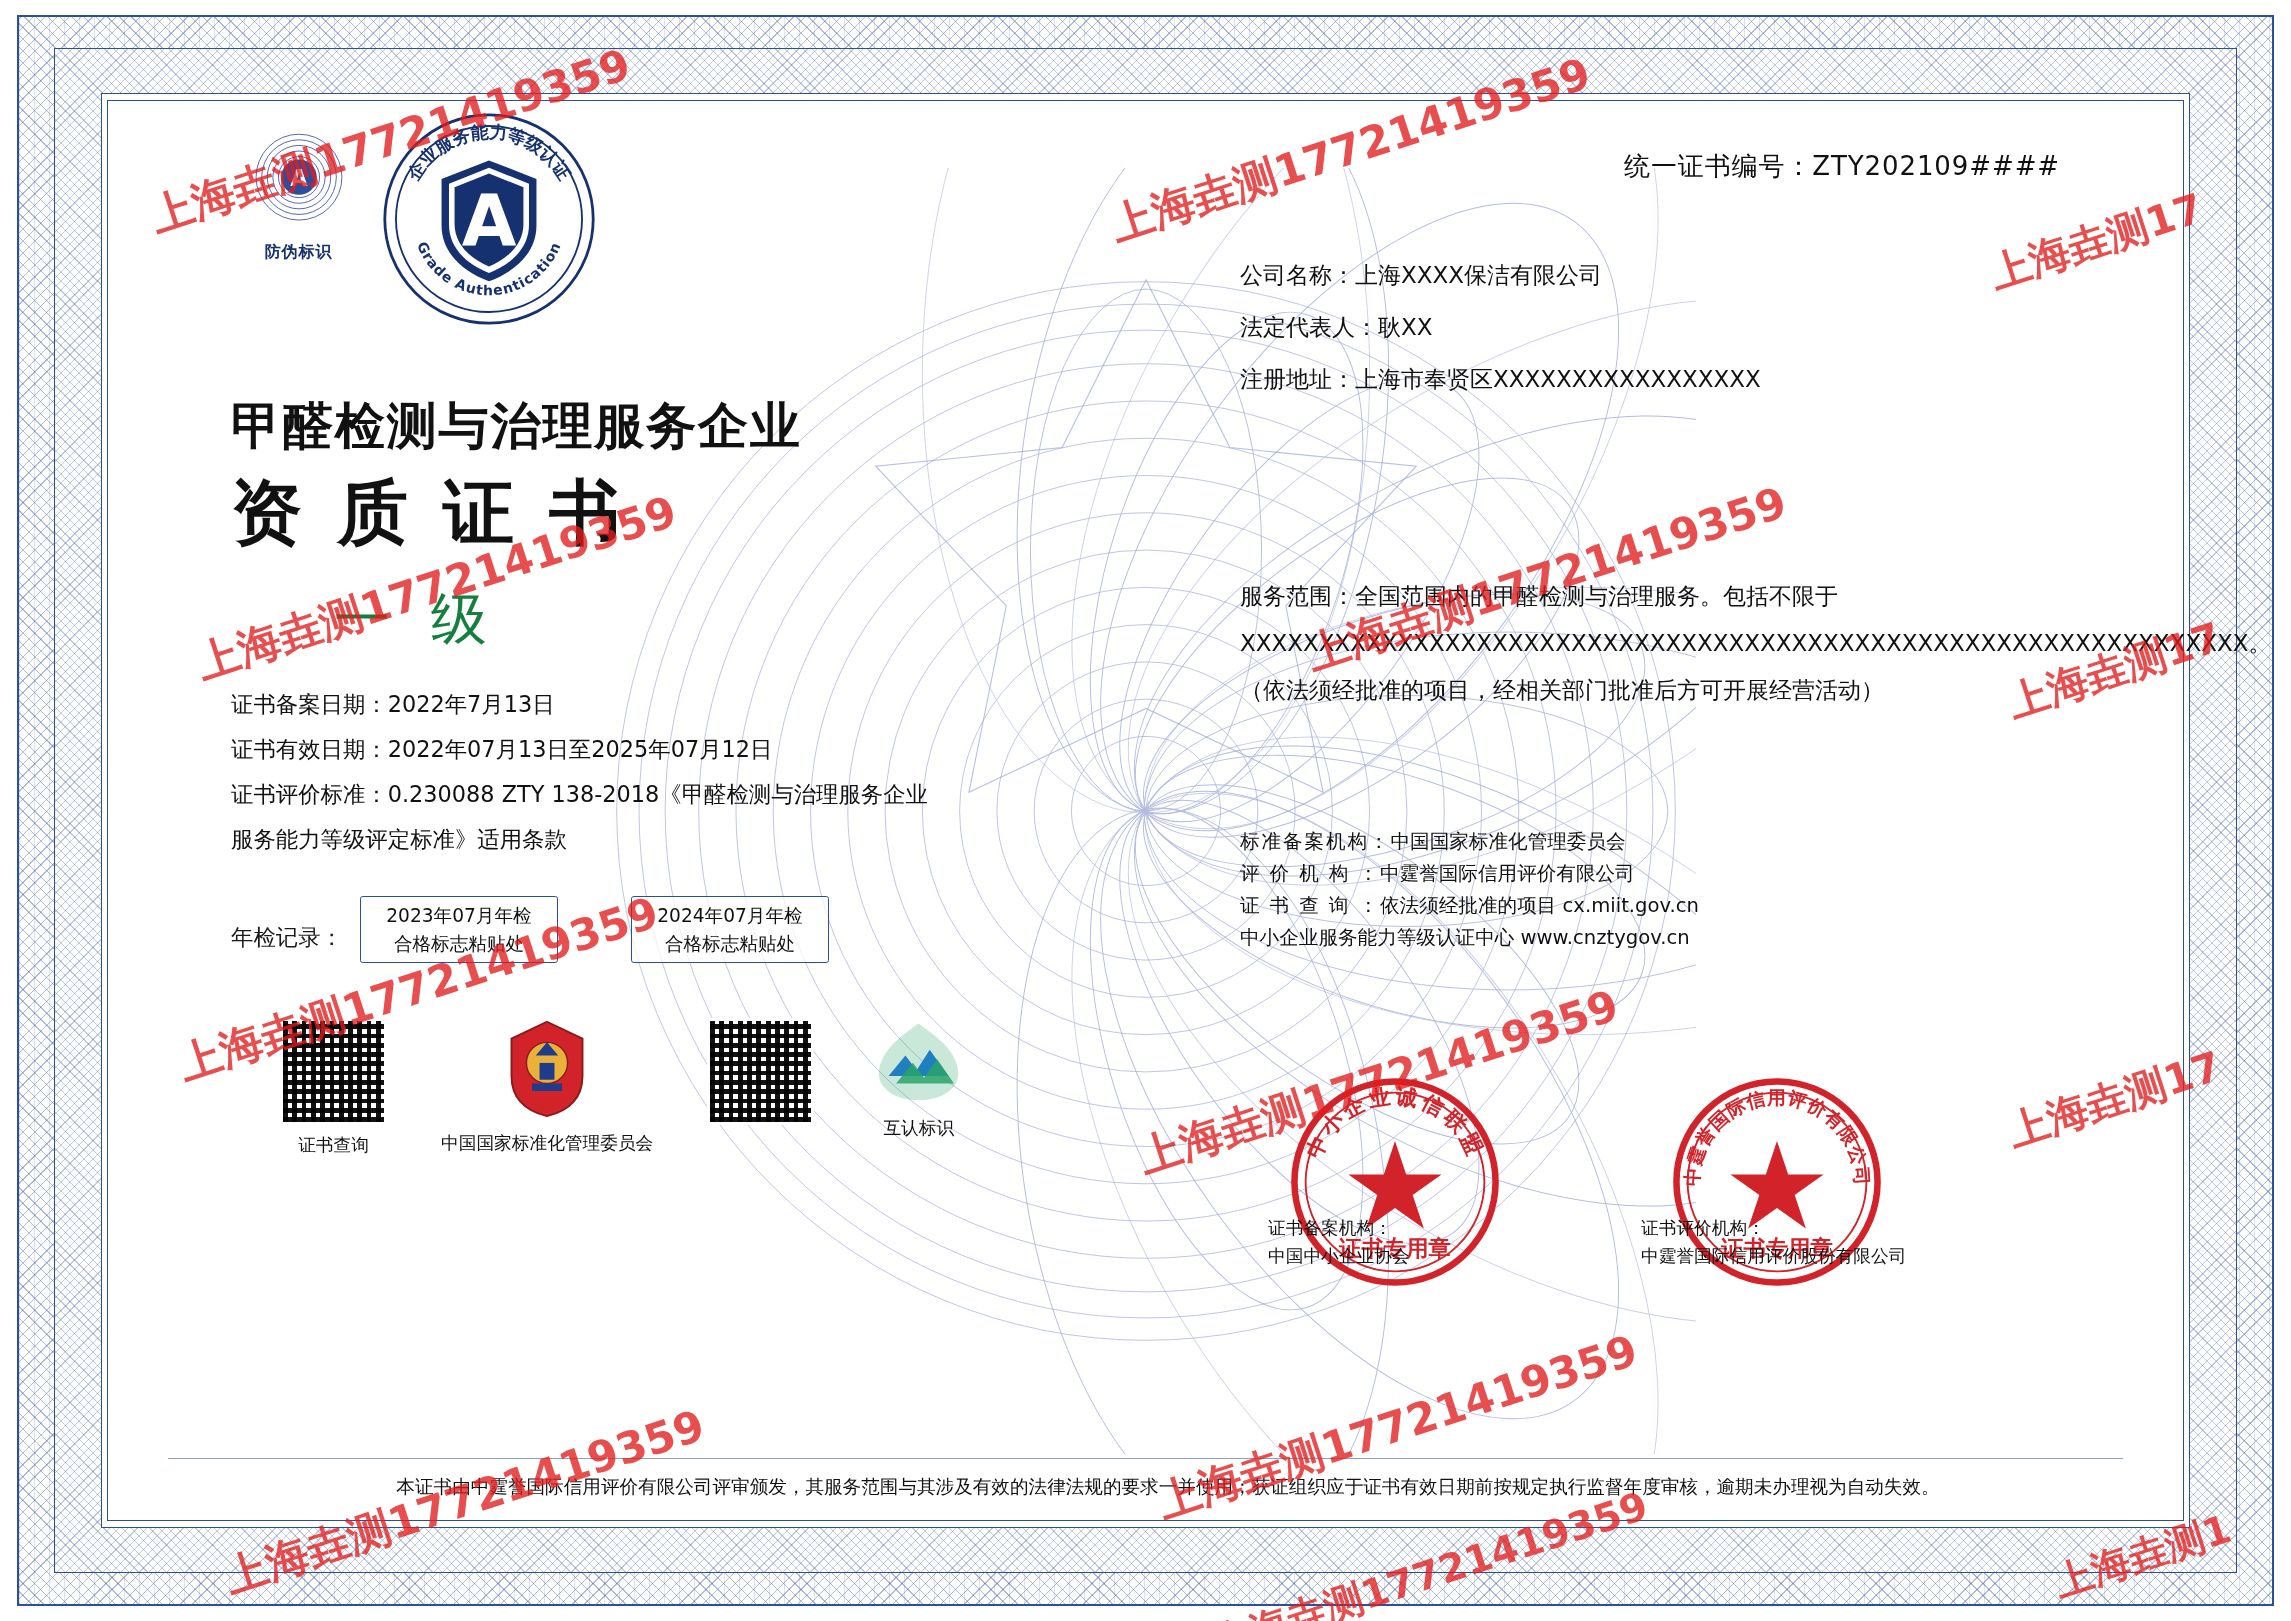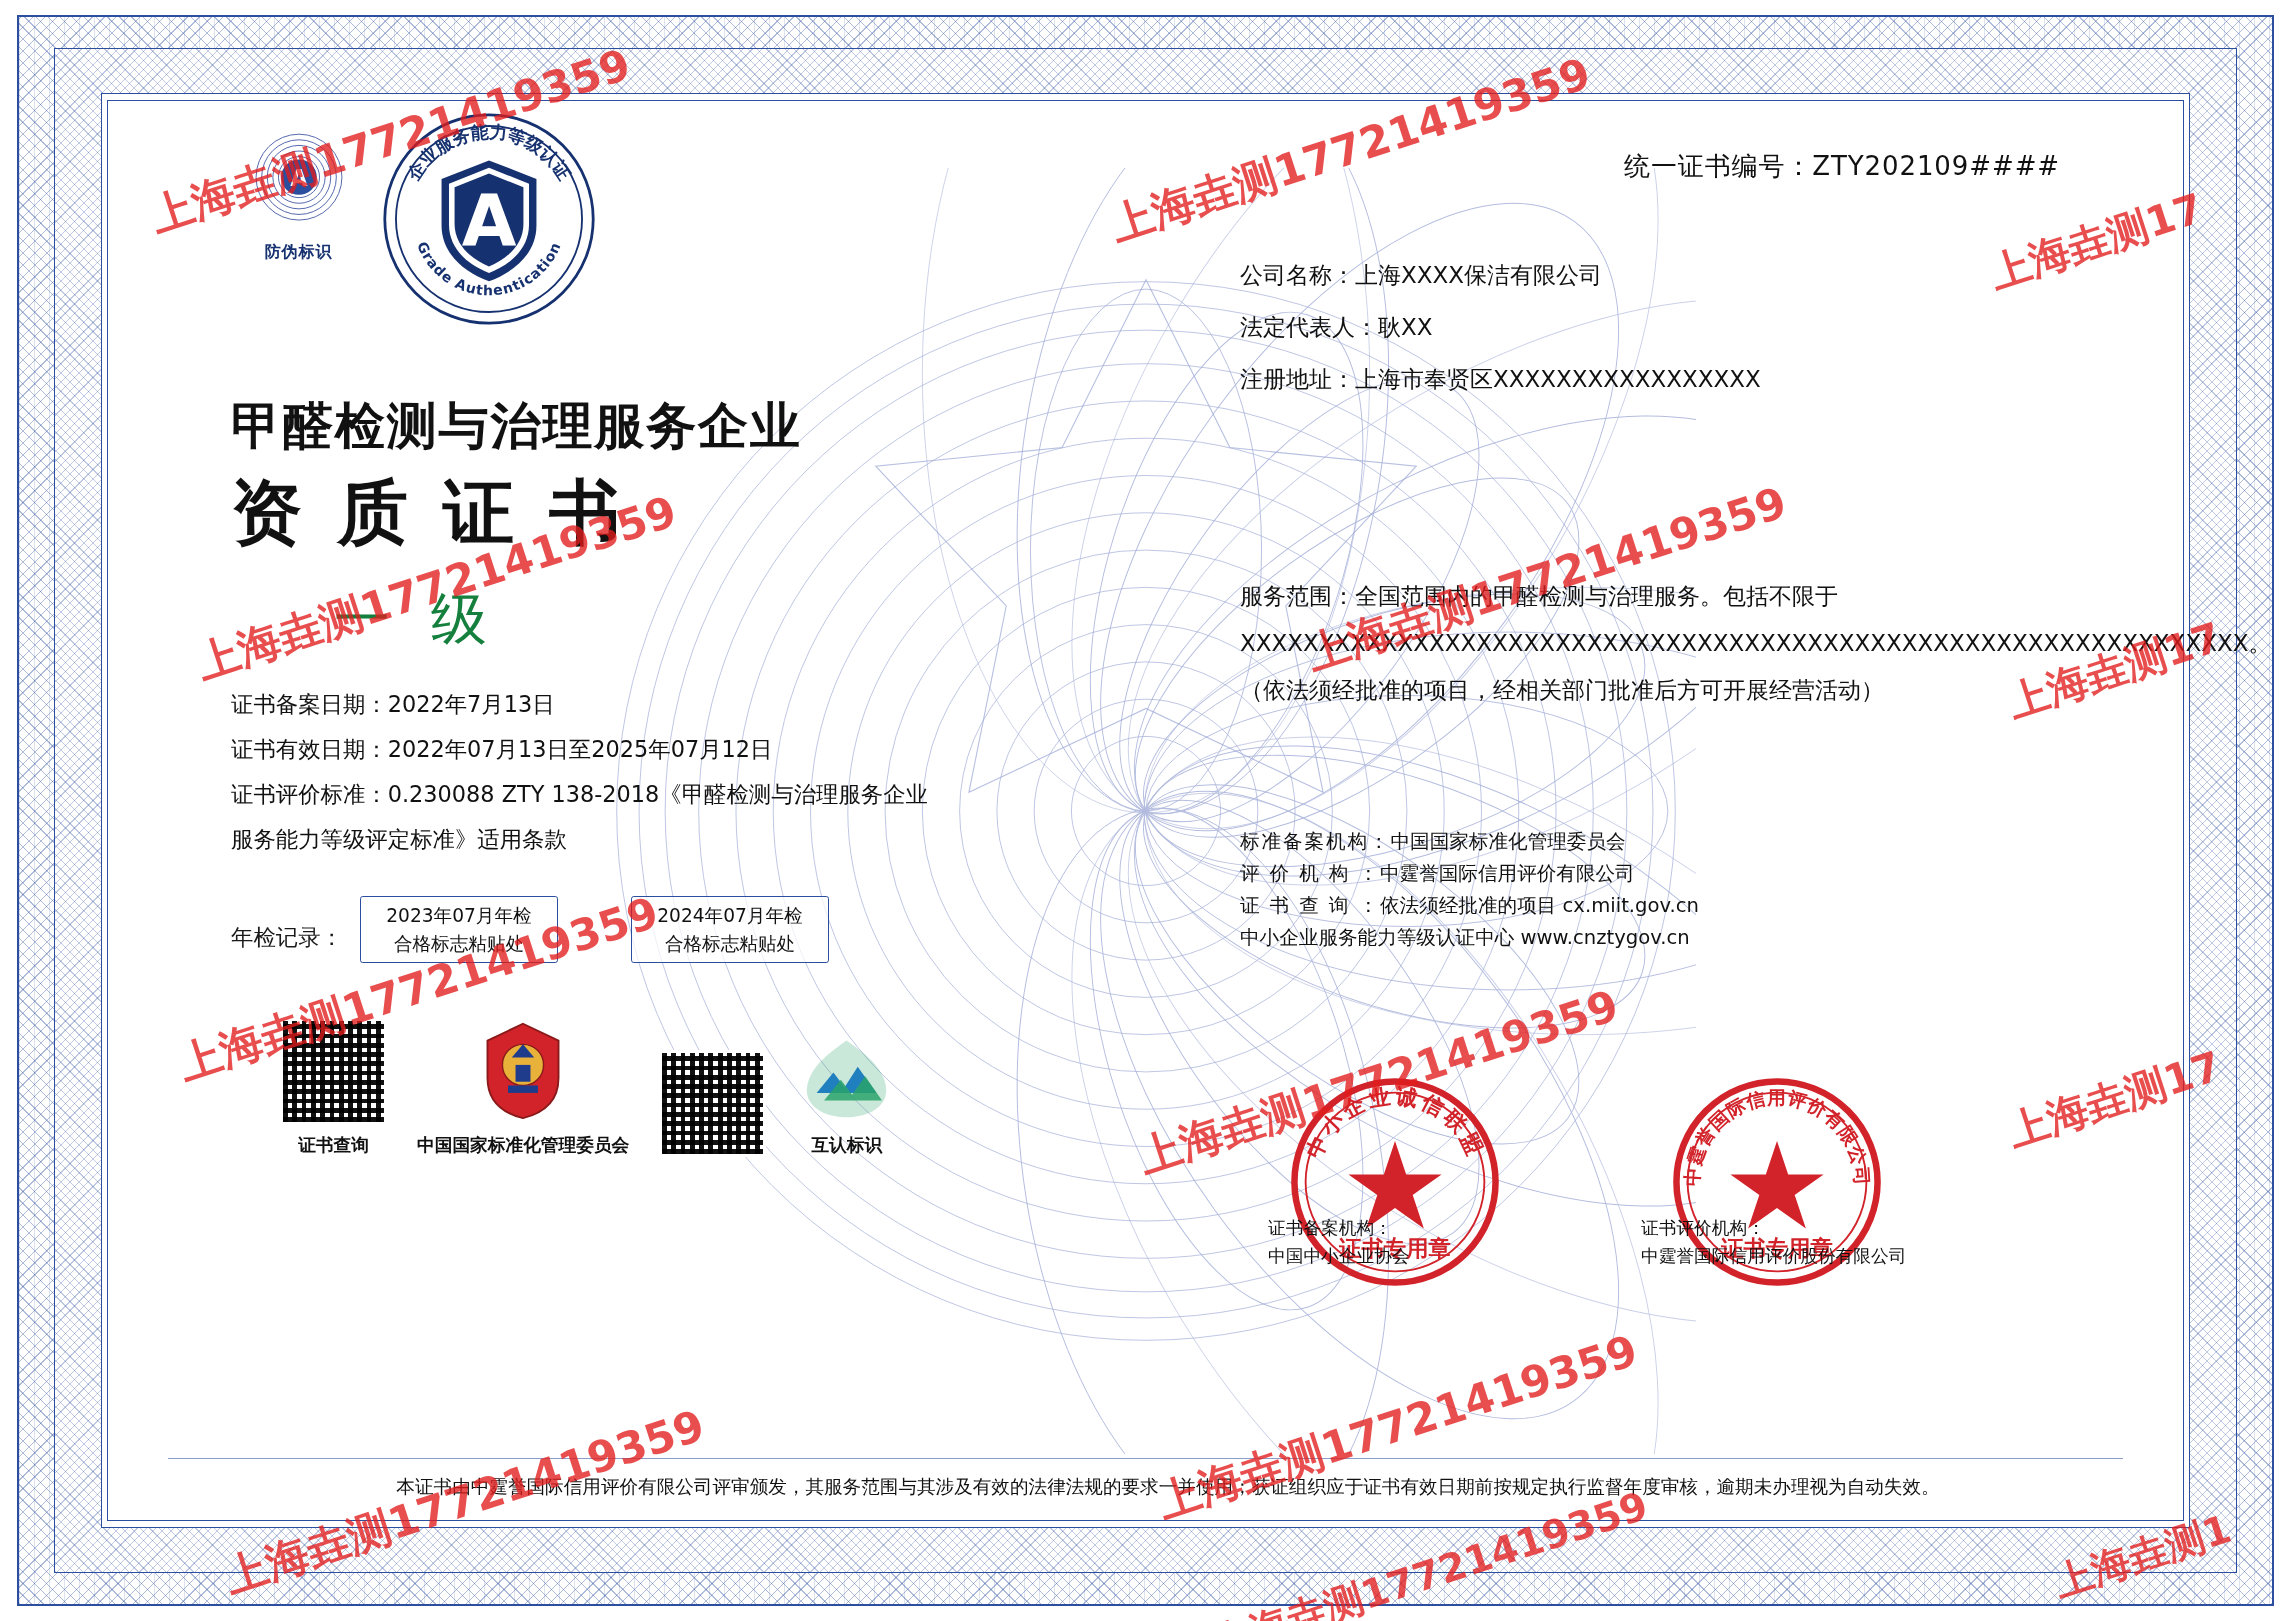--- a/index.html
+++ b/index.html
@@ -73,21 +73,21 @@
   .annual .lbl{font-size:22.4px;padding-top:26px;}
   .annual .box{
     width:196px;height:65px;border:0.9px solid #2b4f9e;border-radius:2.8px;
     background:rgba(255,255,255,.72);
     display:flex;flex-direction:column;justify-content:center;align-items:center;
     font-size:18.6px;line-height:28px;color:#111;
   }
   .annual .box.second{margin-left:56px;}
 
   
-  .qrrow{position:absolute;left:168px;top:914px;display:flex;align-items:flex-end;gap:30px;font-weight:bold;}
+  .qrrow{position:absolute;left:168px;top:914px;display:flex;gap:54px;}
   .qritem{width:auto;text-align:center;}
   .qritem .cap{font-size:17.7px;margin-top:7.5px;color:#111;white-space:nowrap;}
   .qr{
     width:101px;height:101px;
     background:
       repeating-linear-gradient(0deg,#111 0 4.7px,transparent 4.7px 9.3px),
       repeating-linear-gradient(90deg,#111 0 4.7px,#fff 4.7px 9.3px);
     background-blend-mode:multiply;
     border:3.7px solid #fff;
   }

